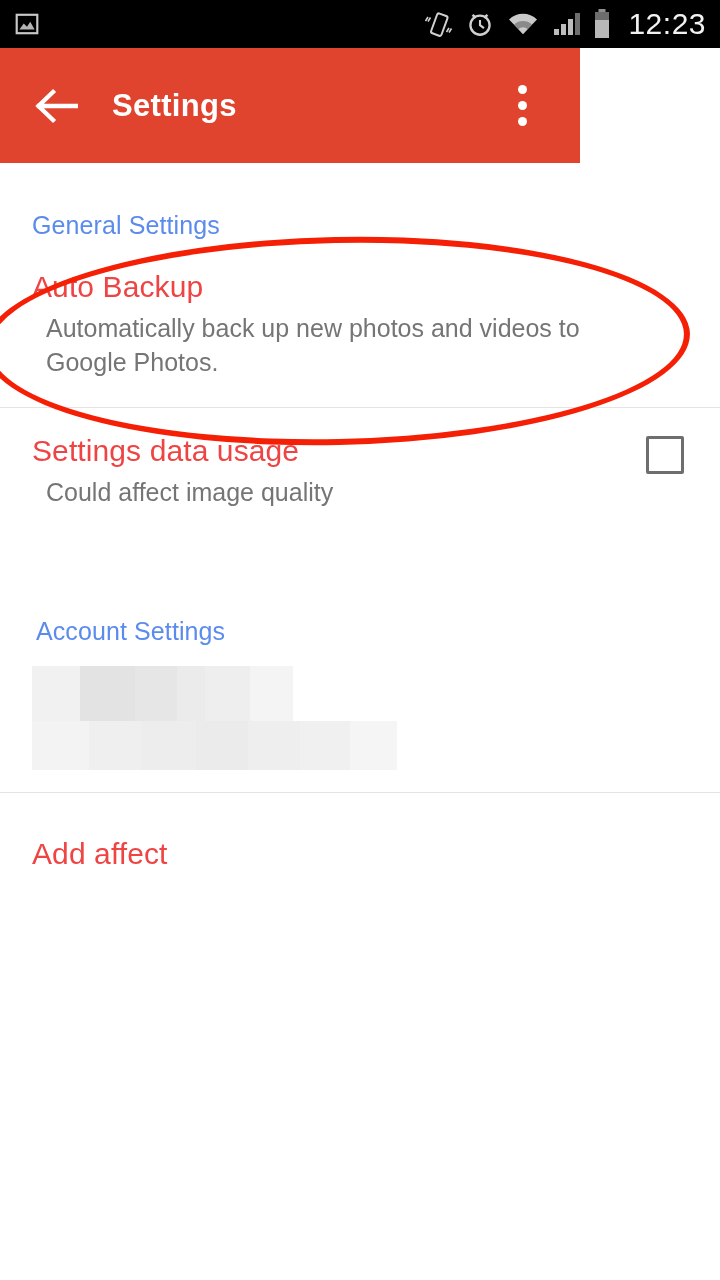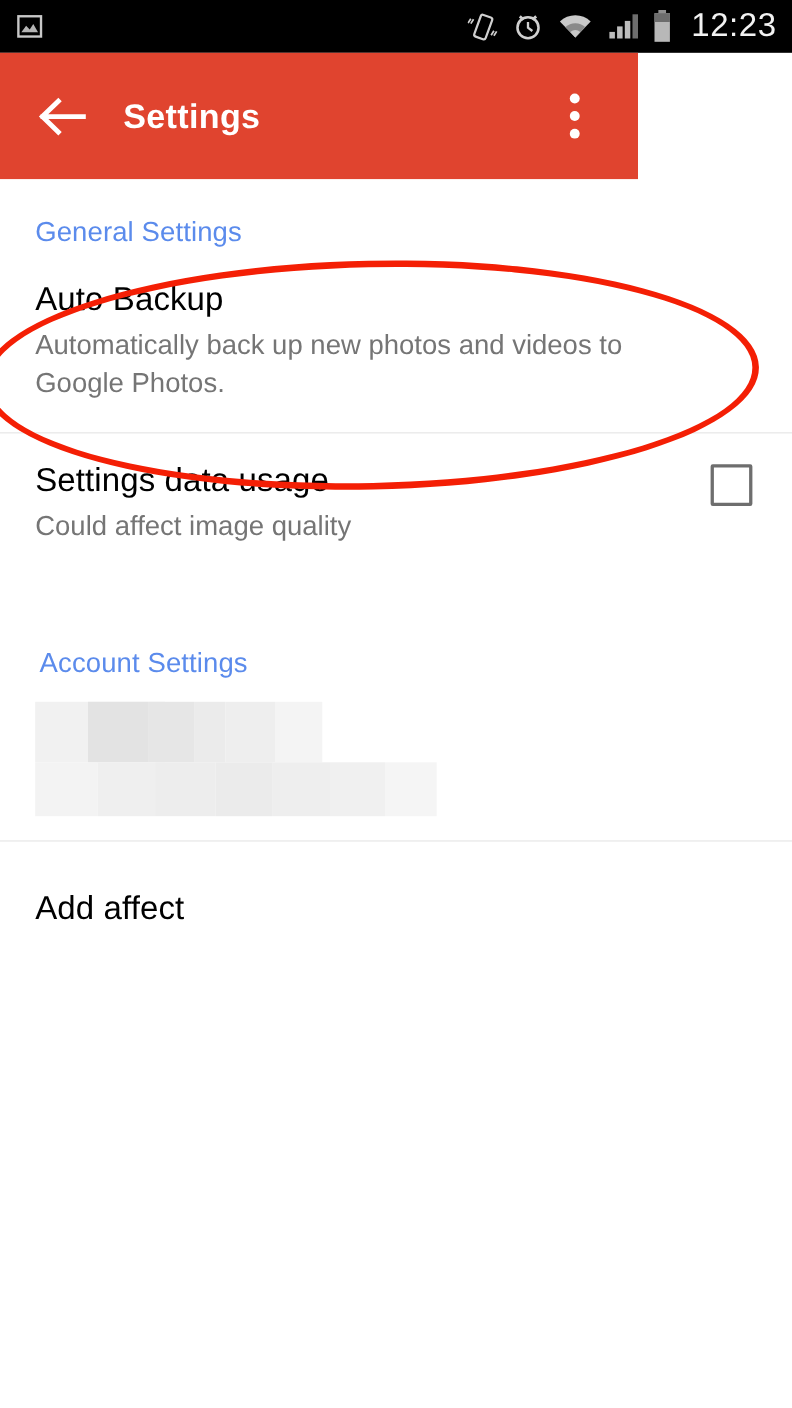--- a/index.html
+++ b/index.html
@@ -41,31 +41,32 @@
     margin-left:auto; margin-right:38px; width:40px; height:60px;
     display:flex; flex-direction:column; align-items:center; justify-content:center;
     gap:7px; cursor:pointer;
   }
   .dot { width:9px; height:9px; border-radius:50%; background:#ffffff; }
 
   
   .content { position:absolute; left:0; top:163px; width:720px; bottom:0; background:#fff; }
 
   .section-header {
-    color:#5b8bec; font-size:25px; padding:34px 0 0 32px; letter-spacing:0.1px;
+    color:#5b8bec; font-size:25px; padding:34px 0 0 32px; letter-spacing:0.1px;margin-top:14px;
   }
   .section-header.acct { padding-top:64px;padding-left:36px; }
 
   .row { position:relative; padding:0 32px; }
   .row-title {
-    font-size:30px; color:#000000; letter-spacing:0.1px; line-height:1.0;
+    font-size:30px; color:#ef4444; letter-spacing:0.1px; line-height:1.0;
   }
   .row-sub {
     font-size:25px; color:#757575; line-height:1.36; margin-top:9px;
     max-width:620px;
+    margin-left:14px;
   }
 
   #row-autobackup { padding-top:32px; padding-bottom:28px; }
   #row-conserve   { padding-top:28px; padding-bottom:30px; }
 
   .divider { height:1px; background:#e4e4e4; width:720px; }
 
   .checkbox {
     position:absolute; right:36px; top:28px;
     width:38px; height:38px; border:3px solid #6e6e6e; background:transparent;

